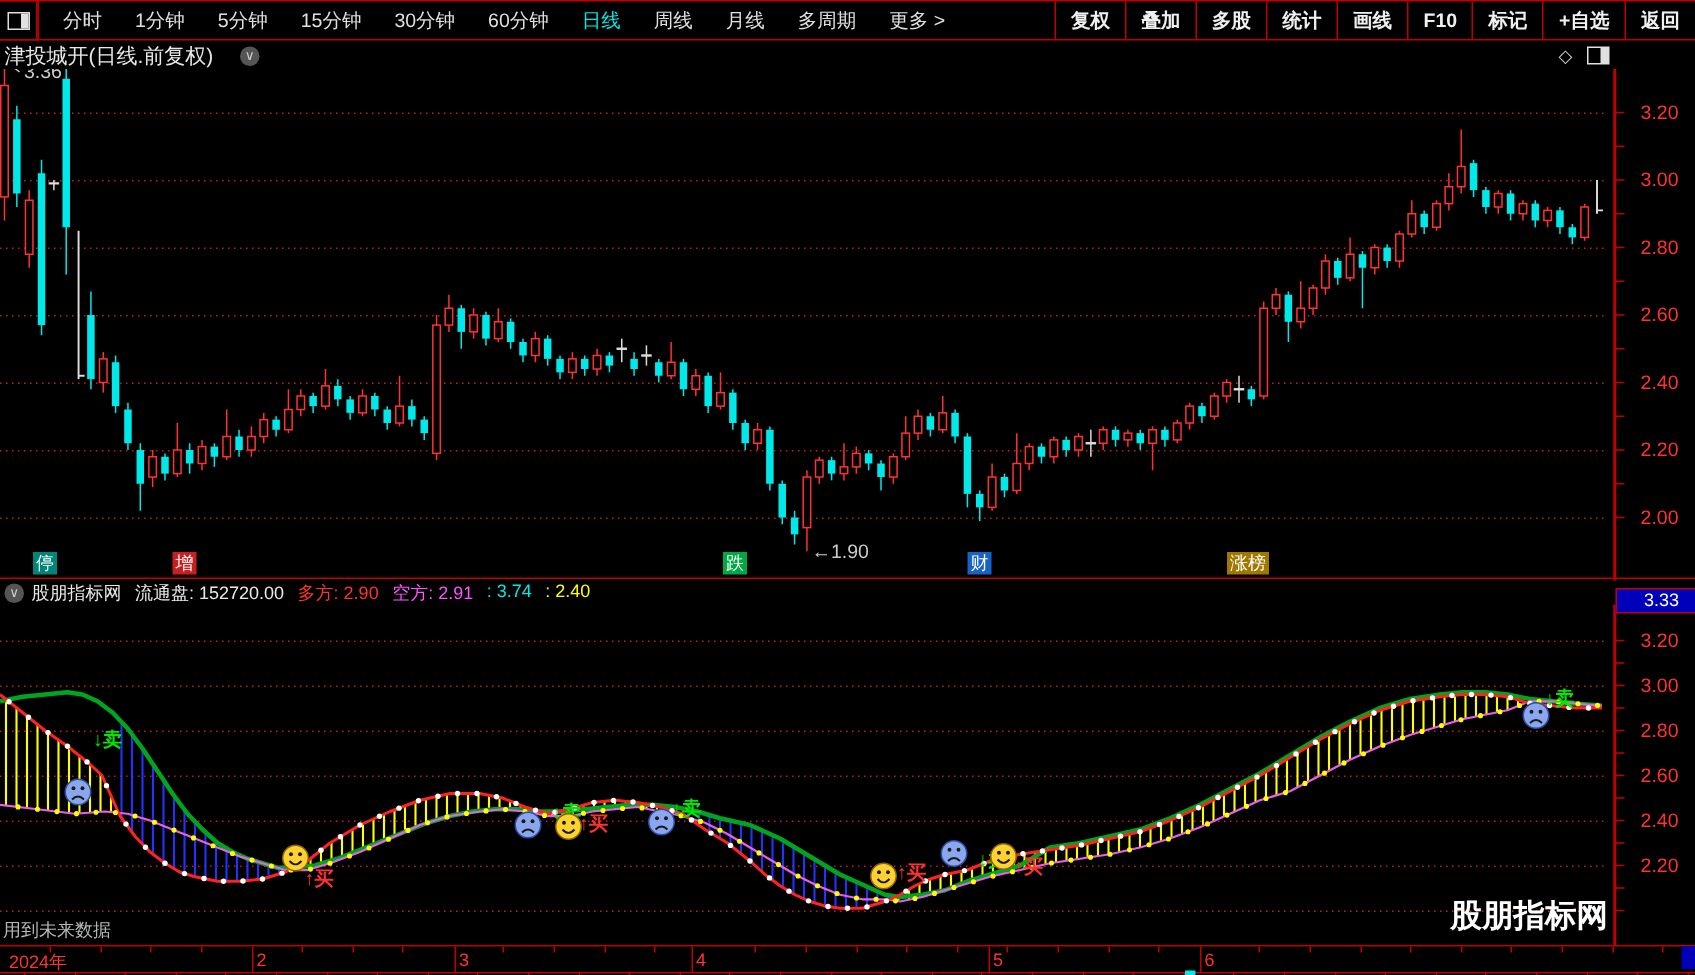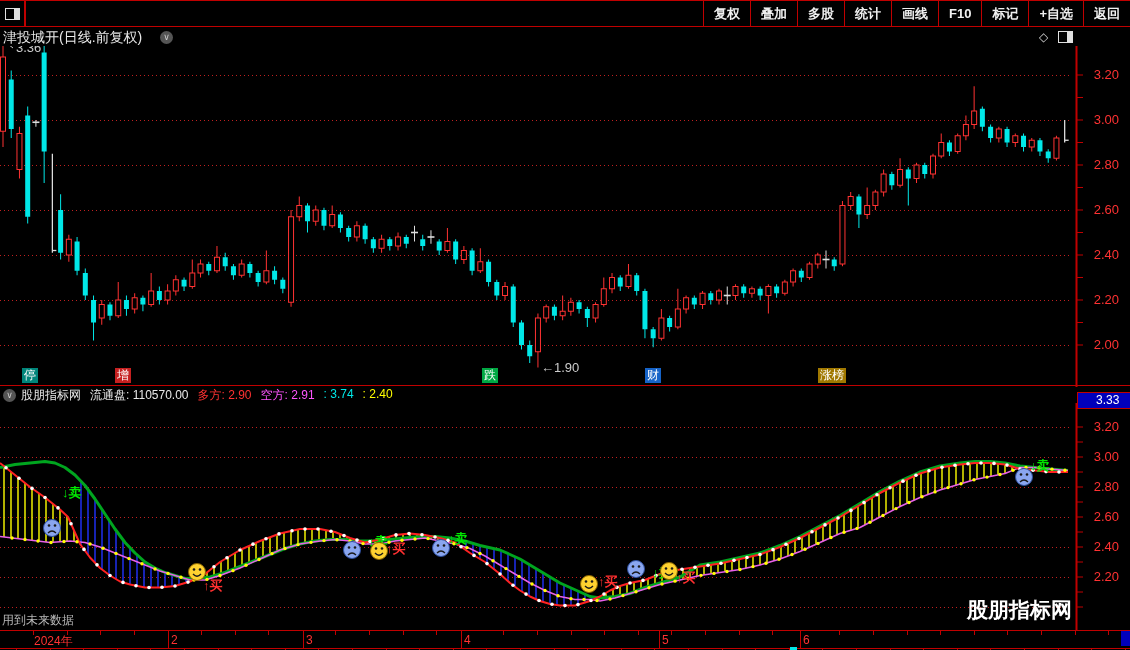--- a/index.html
+++ b/index.html
@@ -770,20 +770,33 @@
           <circle cx="3" cy="-2.5" r="1.3" fill="#1a1a1a"></circle>
           <path d="M -4 5 Q 0 1 4 5" fill="none" stroke="#1a1a1a" stroke-width="1.3"></path>
         </g>
       </g>
     </svg>
 
   <div id="toolbar" class="row">
     <div id="pane-cell">
       <div class="pane-icon"></div>
     </div>
+    <div id="tf-items">
+        <span class="tf-item">分时</span>
+        <span class="tf-item">1分钟</span>
+        <span class="tf-item">5分钟</span>
+        <span class="tf-item">15分钟</span>
+        <span class="tf-item">30分钟</span>
+        <span class="tf-item">60分钟</span>
+        <span class="tf-item active">日线</span>
+        <span class="tf-item">周线</span>
+        <span class="tf-item">月线</span>
+        <span class="tf-item">多周期</span>
+        <span class="tf-item">更多 &gt;</span>
+      </div>
     <div id="right-tools">
         <span class="tool-item">复权</span>
         <span class="tool-item">叠加</span>
         <span class="tool-item">多股</span>
         <span class="tool-item">统计</span>
         <span class="tool-item">画线</span>
         <span class="tool-item">F10</span>
         <span class="tool-item">标记</span>
         <span class="tool-item">+自选</span>
         <span class="tool-item">返回</span>
@@ -802,40 +815,40 @@
       <div class="badge" style="left: 115px; top: 368px; background: rgb(198, 32, 32);">增</div>
       <div class="badge" style="left: 482px; top: 368px; background: rgb(0, 168, 67);">跌</div>
       <div class="badge" style="left: 645px; top: 368px; background: rgb(22, 99, 199);">财</div>
       <div class="badge" style="left: 818px; top: 368px; background: rgb(160, 120, 0);">涨榜</div>
     </div>
 
   <div id="ind-header" class="row">
     <span id="ind-chev" class="chev-circle">∨</span>
     <span id="hdr-segs" style="display:flex">
         <span class="hdr-seg" style="color: rgb(232, 232, 232);">股朋指标网</span>
-        <span class="hdr-seg" style="color: rgb(232, 232, 232);">流通盘: 110570.00</span>
+        <span class="hdr-seg" style="color: rgb(232, 232, 232);">流通盘: 152720.00</span>
         <span class="hdr-seg" style="color: rgb(255, 50, 50);">多方: 2.90</span>
         <span class="hdr-seg" style="color: rgb(255, 85, 255); text-align: right;">空方: 2.91</span>
         <span class="hdr-seg" style="color: rgb(0, 232, 232);">: 3.74</span>
         <span class="hdr-seg" style="color: rgb(255, 255, 0);">: 2.40</span>
       </span>
   </div>
 
   <div id="main-last" class="val-box">3.33</div>
   <div id="day-box" class="val-box">20</div>
 
   <div id="warning">用到未来数据</div>
 
   <div id="time-axis">
       <div class="month-sep" style="left: 168px;"></div>
       <div class="month-sep" style="left: 303px;"></div>
       <div class="month-sep" style="left: 461px;"></div>
       <div class="month-sep" style="left: 659px;"></div>
       <div class="month-sep" style="left: 800px;"></div>
-      <div class="month-label" style="left: 6px; margin-left: 28px;">2024年</div>
+      <div class="month-label" style="left: 6px;">2024年</div>
       <div class="month-label" style="left: 171px;">2</div>
       <div class="month-label" style="left: 306px;">3</div>
       <div class="month-label" style="left: 464px;">4</div>
       <div class="month-label" style="left: 662px;">5</div>
       <div class="month-label" style="left: 803px;">6</div>
       <div class="axis-tick" style="left: 33px;"></div>
       <div class="axis-tick" style="left: 67px;"></div>
       <div class="axis-tick" style="left: 100px;"></div>
       <div class="axis-tick" style="left: 134px;"></div>
       <div class="axis-tick" style="left: 201px;"></div>

